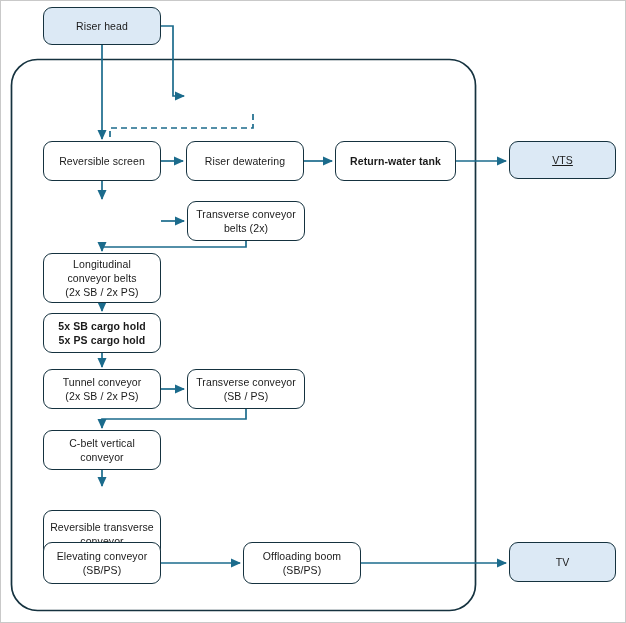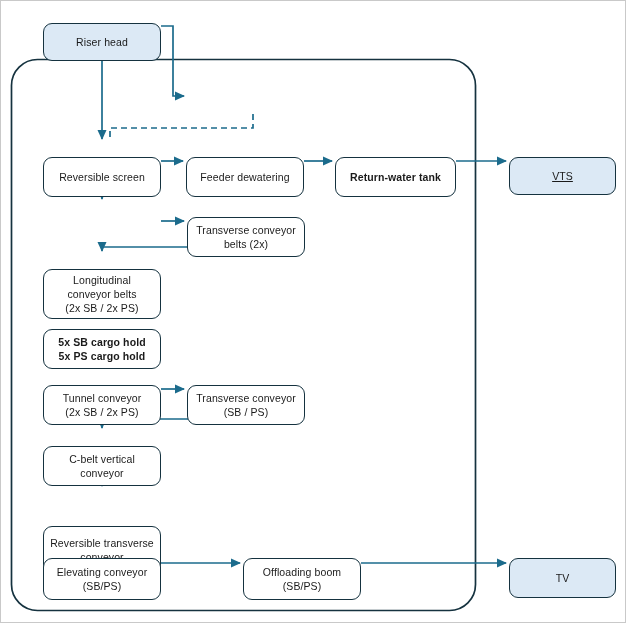--- a/index.html
+++ b/index.html
@@ -35,21 +35,20 @@
     display: flex;
     align-items: center;
     justify-content: center;
     text-align: center;
     color: #1a1a1a;
     font-size: 10.5px;
     line-height: 14px;
     letter-spacing: 0.1px;
     padding: 2px 4px;
     z-index: 5;
-    margin-top: 16px;
   }
   .node.accent {
     background: #dce9f5;
   }
   .node .lbl {
     display: block;
     width: 100%;
     white-space: pre-line;
   }
 </style>
@@ -105,21 +104,21 @@
     </g>
   </svg>
 
   <div class="node accent" style="left: 42px; top: 6px; width: 118px; height: 38px;">
     <span class="lbl">Riser head</span>
   </div>
   <div class="node" style="left: 42px; top: 140px; width: 118px; height: 40px;">
     <span class="lbl">Reversible screen</span>
   </div>
   <div class="node" style="left: 185px; top: 140px; width: 118px; height: 40px;">
-    <span class="lbl">Feeder dewatering</span>
+    <span class="lbl">Riser dewatering</span>
   </div>
   <div class="node" style="left: 334px; top: 140px; width: 121px; height: 40px; font-weight: bold;">
     <span class="lbl">Return-water tank</span>
   </div>
   <div class="node accent" style="left: 508px; top: 140px; width: 107px; height: 38px; text-decoration: underline;">
     <span class="lbl">VTS</span>
   </div>
   <div class="node" style="left: 186px; top: 200px; width: 118px; height: 40px;">
     <span class="lbl">Transverse conveyor
 belts (2x)</span>

